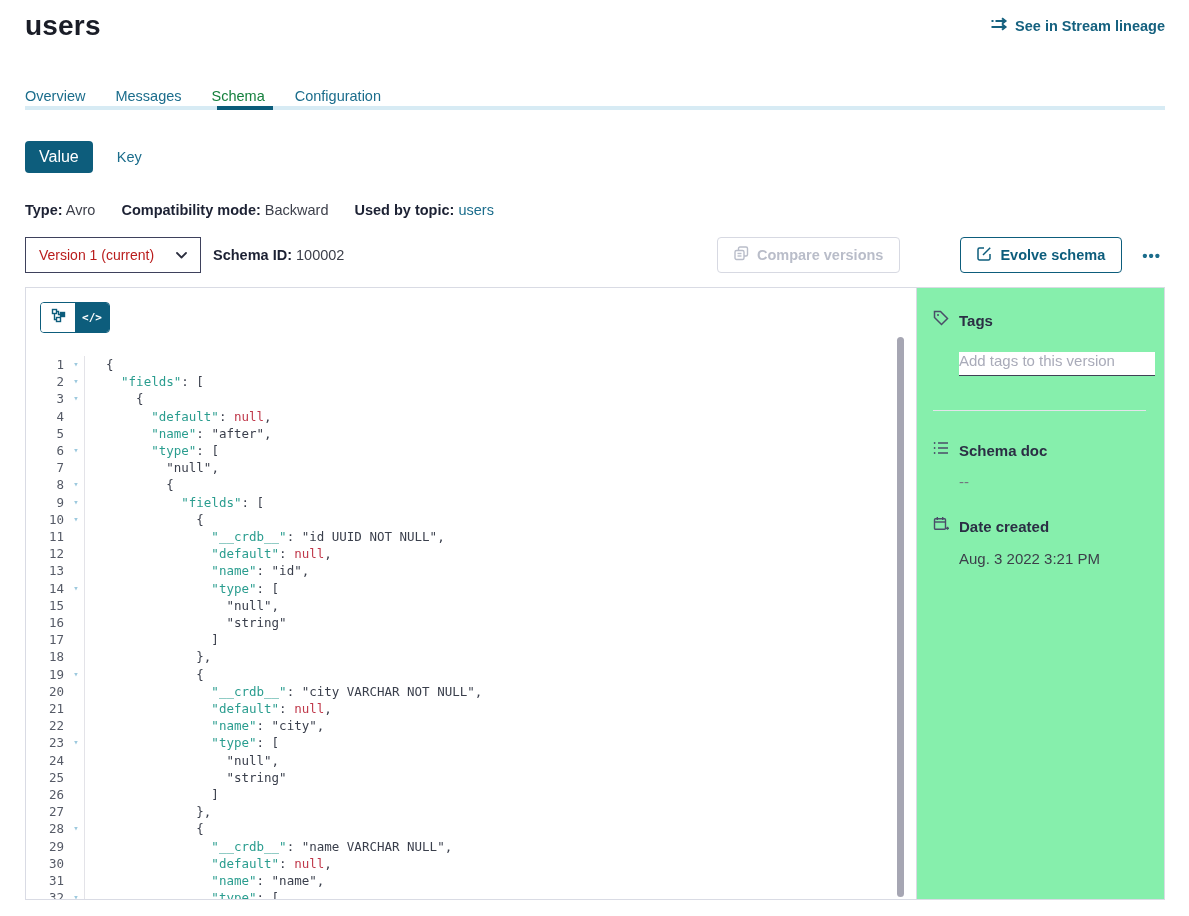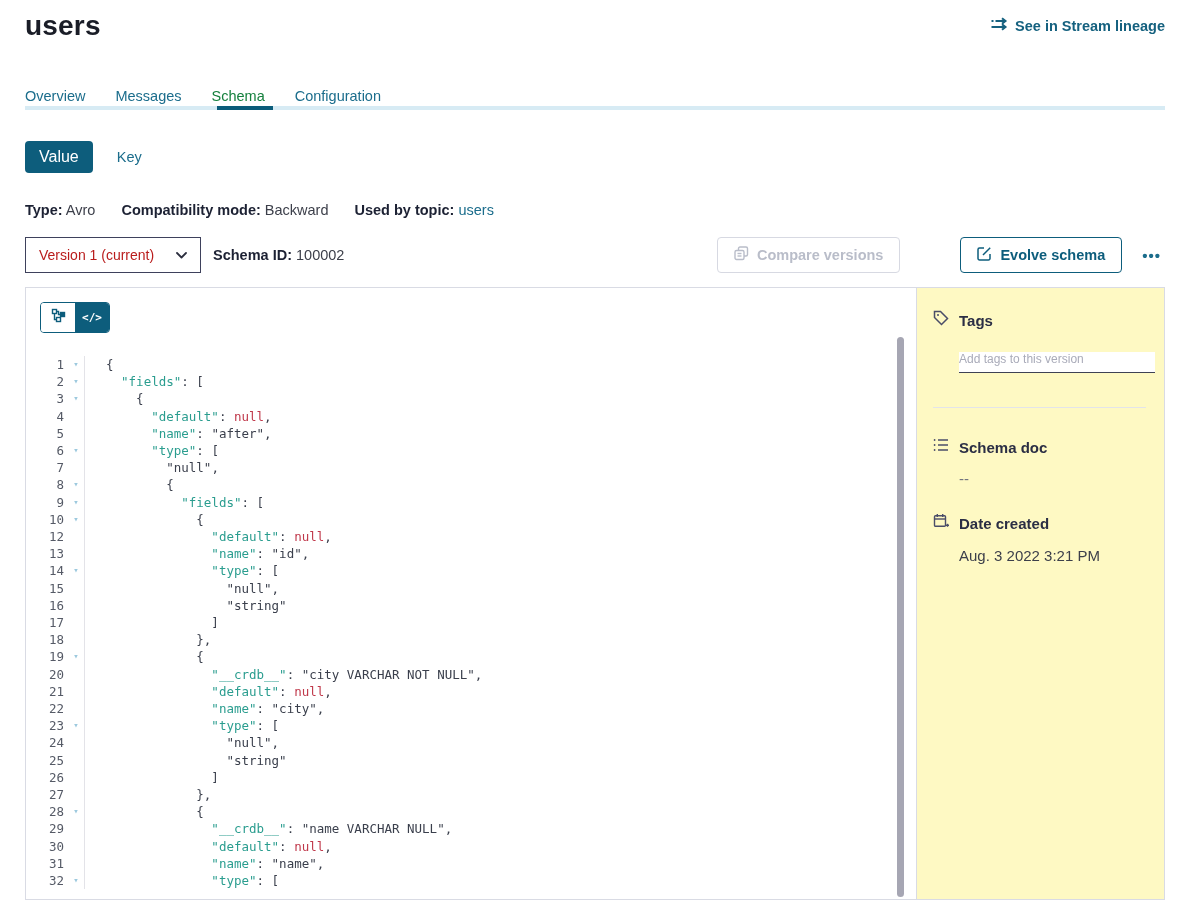--- a/index.html
+++ b/index.html
@@ -67,26 +67,26 @@
   .fold { width:16px; margin-left:4px; text-align:center; color:#9cc9de; font-size:9px; flex:none;
     line-height:17.2px; }
   .code-text { border-left:1px solid #e3e3e8; padding-left:21px; color:var(--c-plain,#3a3f4c); }
   .tok-key { color:var(--c-key,#2a9d8f); }
   .tok-null { color:var(--c-null,#c0394b); }
 
   .v-scrollbar { position:absolute; top:49px; right:12px; width:7px; height:560px;
     background:#a6a6b3; border-radius:4px; cursor:grab; }
 
   
-  .side-panel { width:248px; border:1px solid #d9dbe4; border-left:none; background:#fef9c3;
+  .side-panel { width:248px; border:1px solid #d9dbe4; border-left:none; background:#86efac;
     padding:22px 18px 4px 16px; }
   .side-section-head { display:flex; align-items:center; gap:10px; }
   .side-section-head .t { font-size:15px; font-weight:700; color:#2b2e44; }
   .tags-input { display:block; width:196px; margin:22px 0 0 26px; border:none;
-    border-bottom:1px solid #3f4254; font-size:12px; padding:0 0 6px 0; color:#2b2e44;
+    border-bottom:1px solid #3f4254; font-size:15px; padding:0 0 6px 0; color:#2b2e44;
     font-family:"Liberation Sans",sans-serif; outline:none; }
   .tags-input::placeholder { color:#a9abb9; }
   .side-divider { border:none; border-top:1px solid #e3e4ea; margin:34px 0 0 0; }
   .schema-doc-section { margin-top:30px; }
   .side-value { margin:14px 0 0 26px; font-size:15px; color:#73757f; }
   .date-section { margin-top:26px; }
   .date-value { color:#3c3f4a; }
 </style>
 </head>
 <body>
@@ -199,20 +199,21 @@
           <div class="code-line"><span class="ln">1</span><span class="fold">▾</span><span class="code-text"><span>{</span></span></div>
           <div class="code-line"><span class="ln">2</span><span class="fold">▾</span><span class="code-text"><span>  </span><span class="tok-key">"fields"</span><span>:</span><span> </span><span>[</span></span></div>
           <div class="code-line"><span class="ln">3</span><span class="fold">▾</span><span class="code-text"><span>    </span><span>{</span></span></div>
           <div class="code-line"><span class="ln">4</span><span class="fold"></span><span class="code-text"><span>      </span><span class="tok-key">"default"</span><span>:</span><span> </span><span class="tok-null">null</span><span>,</span></span></div>
           <div class="code-line"><span class="ln">5</span><span class="fold"></span><span class="code-text"><span>      </span><span class="tok-key">"name"</span><span>:</span><span> </span><span>"after"</span><span>,</span></span></div>
           <div class="code-line"><span class="ln">6</span><span class="fold">▾</span><span class="code-text"><span>      </span><span class="tok-key">"type"</span><span>:</span><span> </span><span>[</span></span></div>
           <div class="code-line"><span class="ln">7</span><span class="fold"></span><span class="code-text"><span>        </span><span>"null"</span><span>,</span></span></div>
           <div class="code-line"><span class="ln">8</span><span class="fold">▾</span><span class="code-text"><span>        </span><span>{</span></span></div>
           <div class="code-line"><span class="ln">9</span><span class="fold">▾</span><span class="code-text"><span>          </span><span class="tok-key">"fields"</span><span>:</span><span> </span><span>[</span></span></div>
           <div class="code-line"><span class="ln">10</span><span class="fold">▾</span><span class="code-text"><span>            </span><span>{</span></span></div>
+          <div class="code-line"><span class="ln">11</span><span class="fold"></span><span class="code-text"><span>              </span><span class="tok-key">"__crdb__"</span><span>:</span><span> </span><span>"id UUID NOT NULL"</span><span>,</span></span></div>
           <div class="code-line"><span class="ln">12</span><span class="fold"></span><span class="code-text"><span>              </span><span class="tok-key">"default"</span><span>:</span><span> </span><span class="tok-null">null</span><span>,</span></span></div>
           <div class="code-line"><span class="ln">13</span><span class="fold"></span><span class="code-text"><span>              </span><span class="tok-key">"name"</span><span>:</span><span> </span><span>"id"</span><span>,</span></span></div>
           <div class="code-line"><span class="ln">14</span><span class="fold">▾</span><span class="code-text"><span>              </span><span class="tok-key">"type"</span><span>:</span><span> </span><span>[</span></span></div>
           <div class="code-line"><span class="ln">15</span><span class="fold"></span><span class="code-text"><span>                </span><span>"null"</span><span>,</span></span></div>
           <div class="code-line"><span class="ln">16</span><span class="fold"></span><span class="code-text"><span>                </span><span>"string"</span></span></div>
           <div class="code-line"><span class="ln">17</span><span class="fold"></span><span class="code-text"><span>              </span><span>]</span></span></div>
           <div class="code-line"><span class="ln">18</span><span class="fold"></span><span class="code-text"><span>            </span><span>},</span></span></div>
           <div class="code-line"><span class="ln">19</span><span class="fold">▾</span><span class="code-text"><span>            </span><span>{</span></span></div>
           <div class="code-line"><span class="ln">20</span><span class="fold"></span><span class="code-text"><span>              </span><span class="tok-key">"__crdb__"</span><span>:</span><span> </span><span>"city VARCHAR NOT NULL"</span><span>,</span></span></div>
           <div class="code-line"><span class="ln">21</span><span class="fold"></span><span class="code-text"><span>              </span><span class="tok-key">"default"</span><span>:</span><span> </span><span class="tok-null">null</span><span>,</span></span></div>

